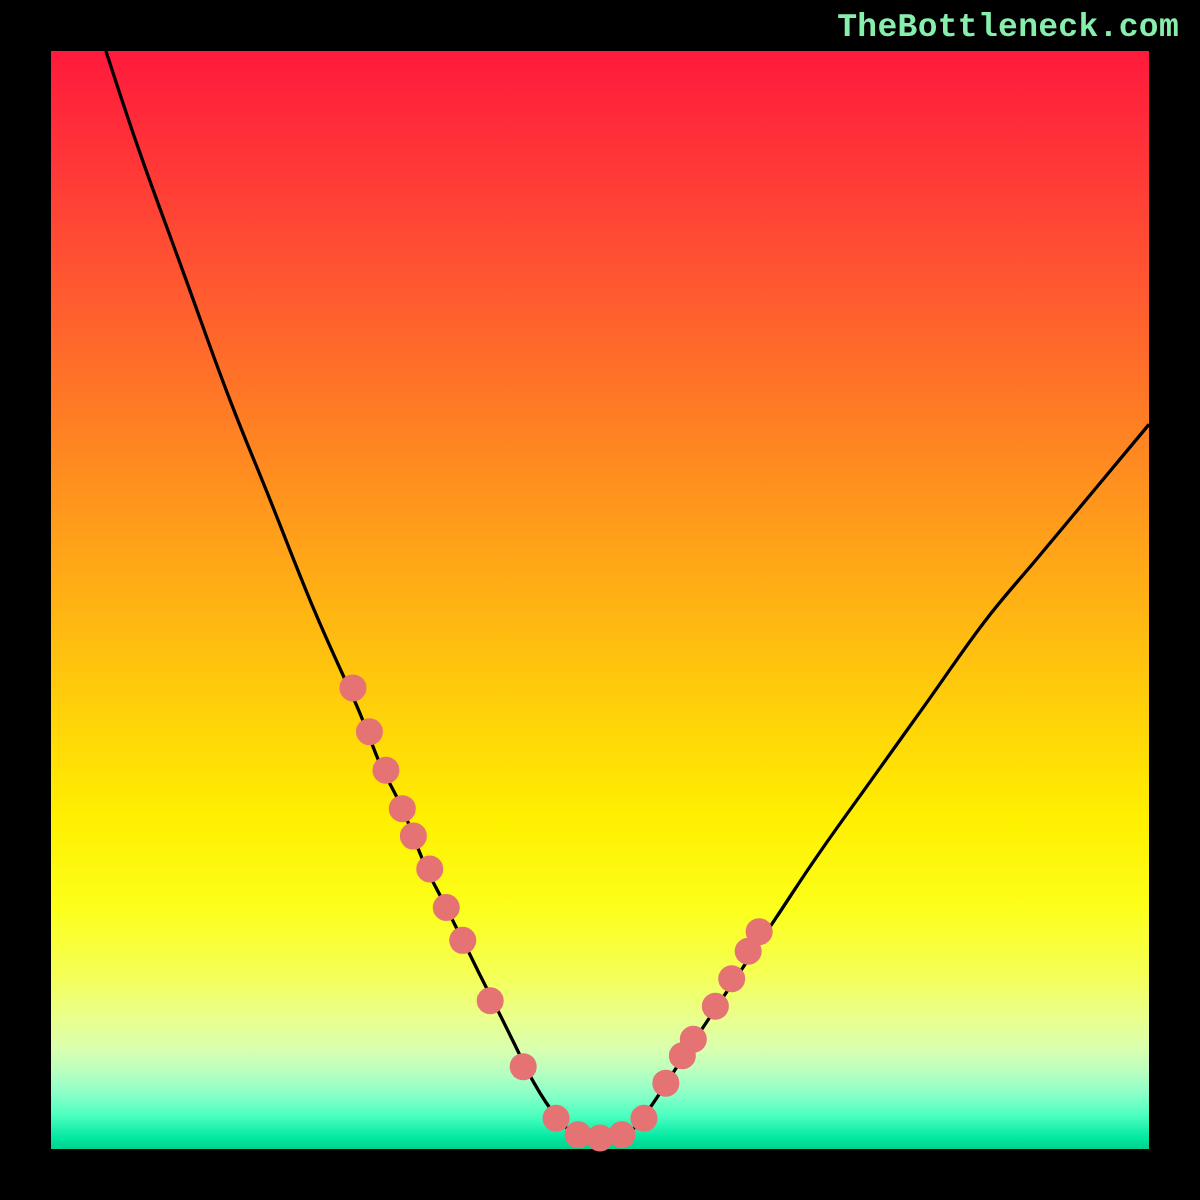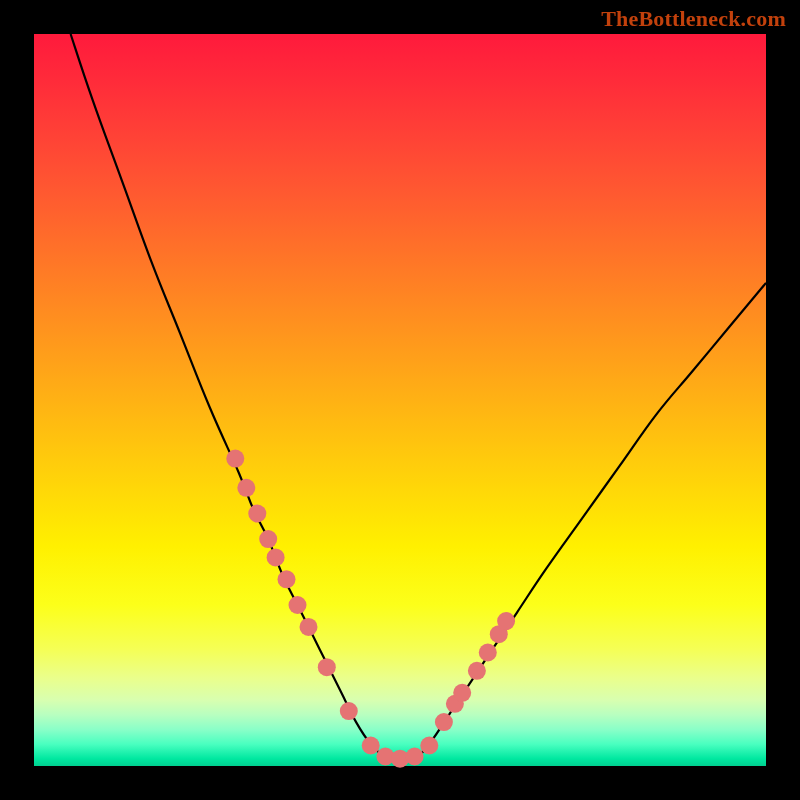--- a/index.html
+++ b/index.html
@@ -42,24 +42,24 @@
       #8affc8 95%,
       #4affc0 97%,
       #00e8a0 99%,
       #00d090 100%
     );
   }
   .watermark {
     position: absolute;
     top: 6px;
     right: 14px;
-    font-family: Liberation Serif, serif;
+    font-family: Liberation Mono, monospace;
     font-size: 22px;
     font-weight: 600;
-    color: #c2410c;
+    color: #86efac;
     letter-spacing: 0.2px;
     user-select: none;
   }
   svg.curve-layer {
     position: absolute;
     left: 0;
     top: 0;
     width: 732px;
     height: 732px;
     overflow: visible;

